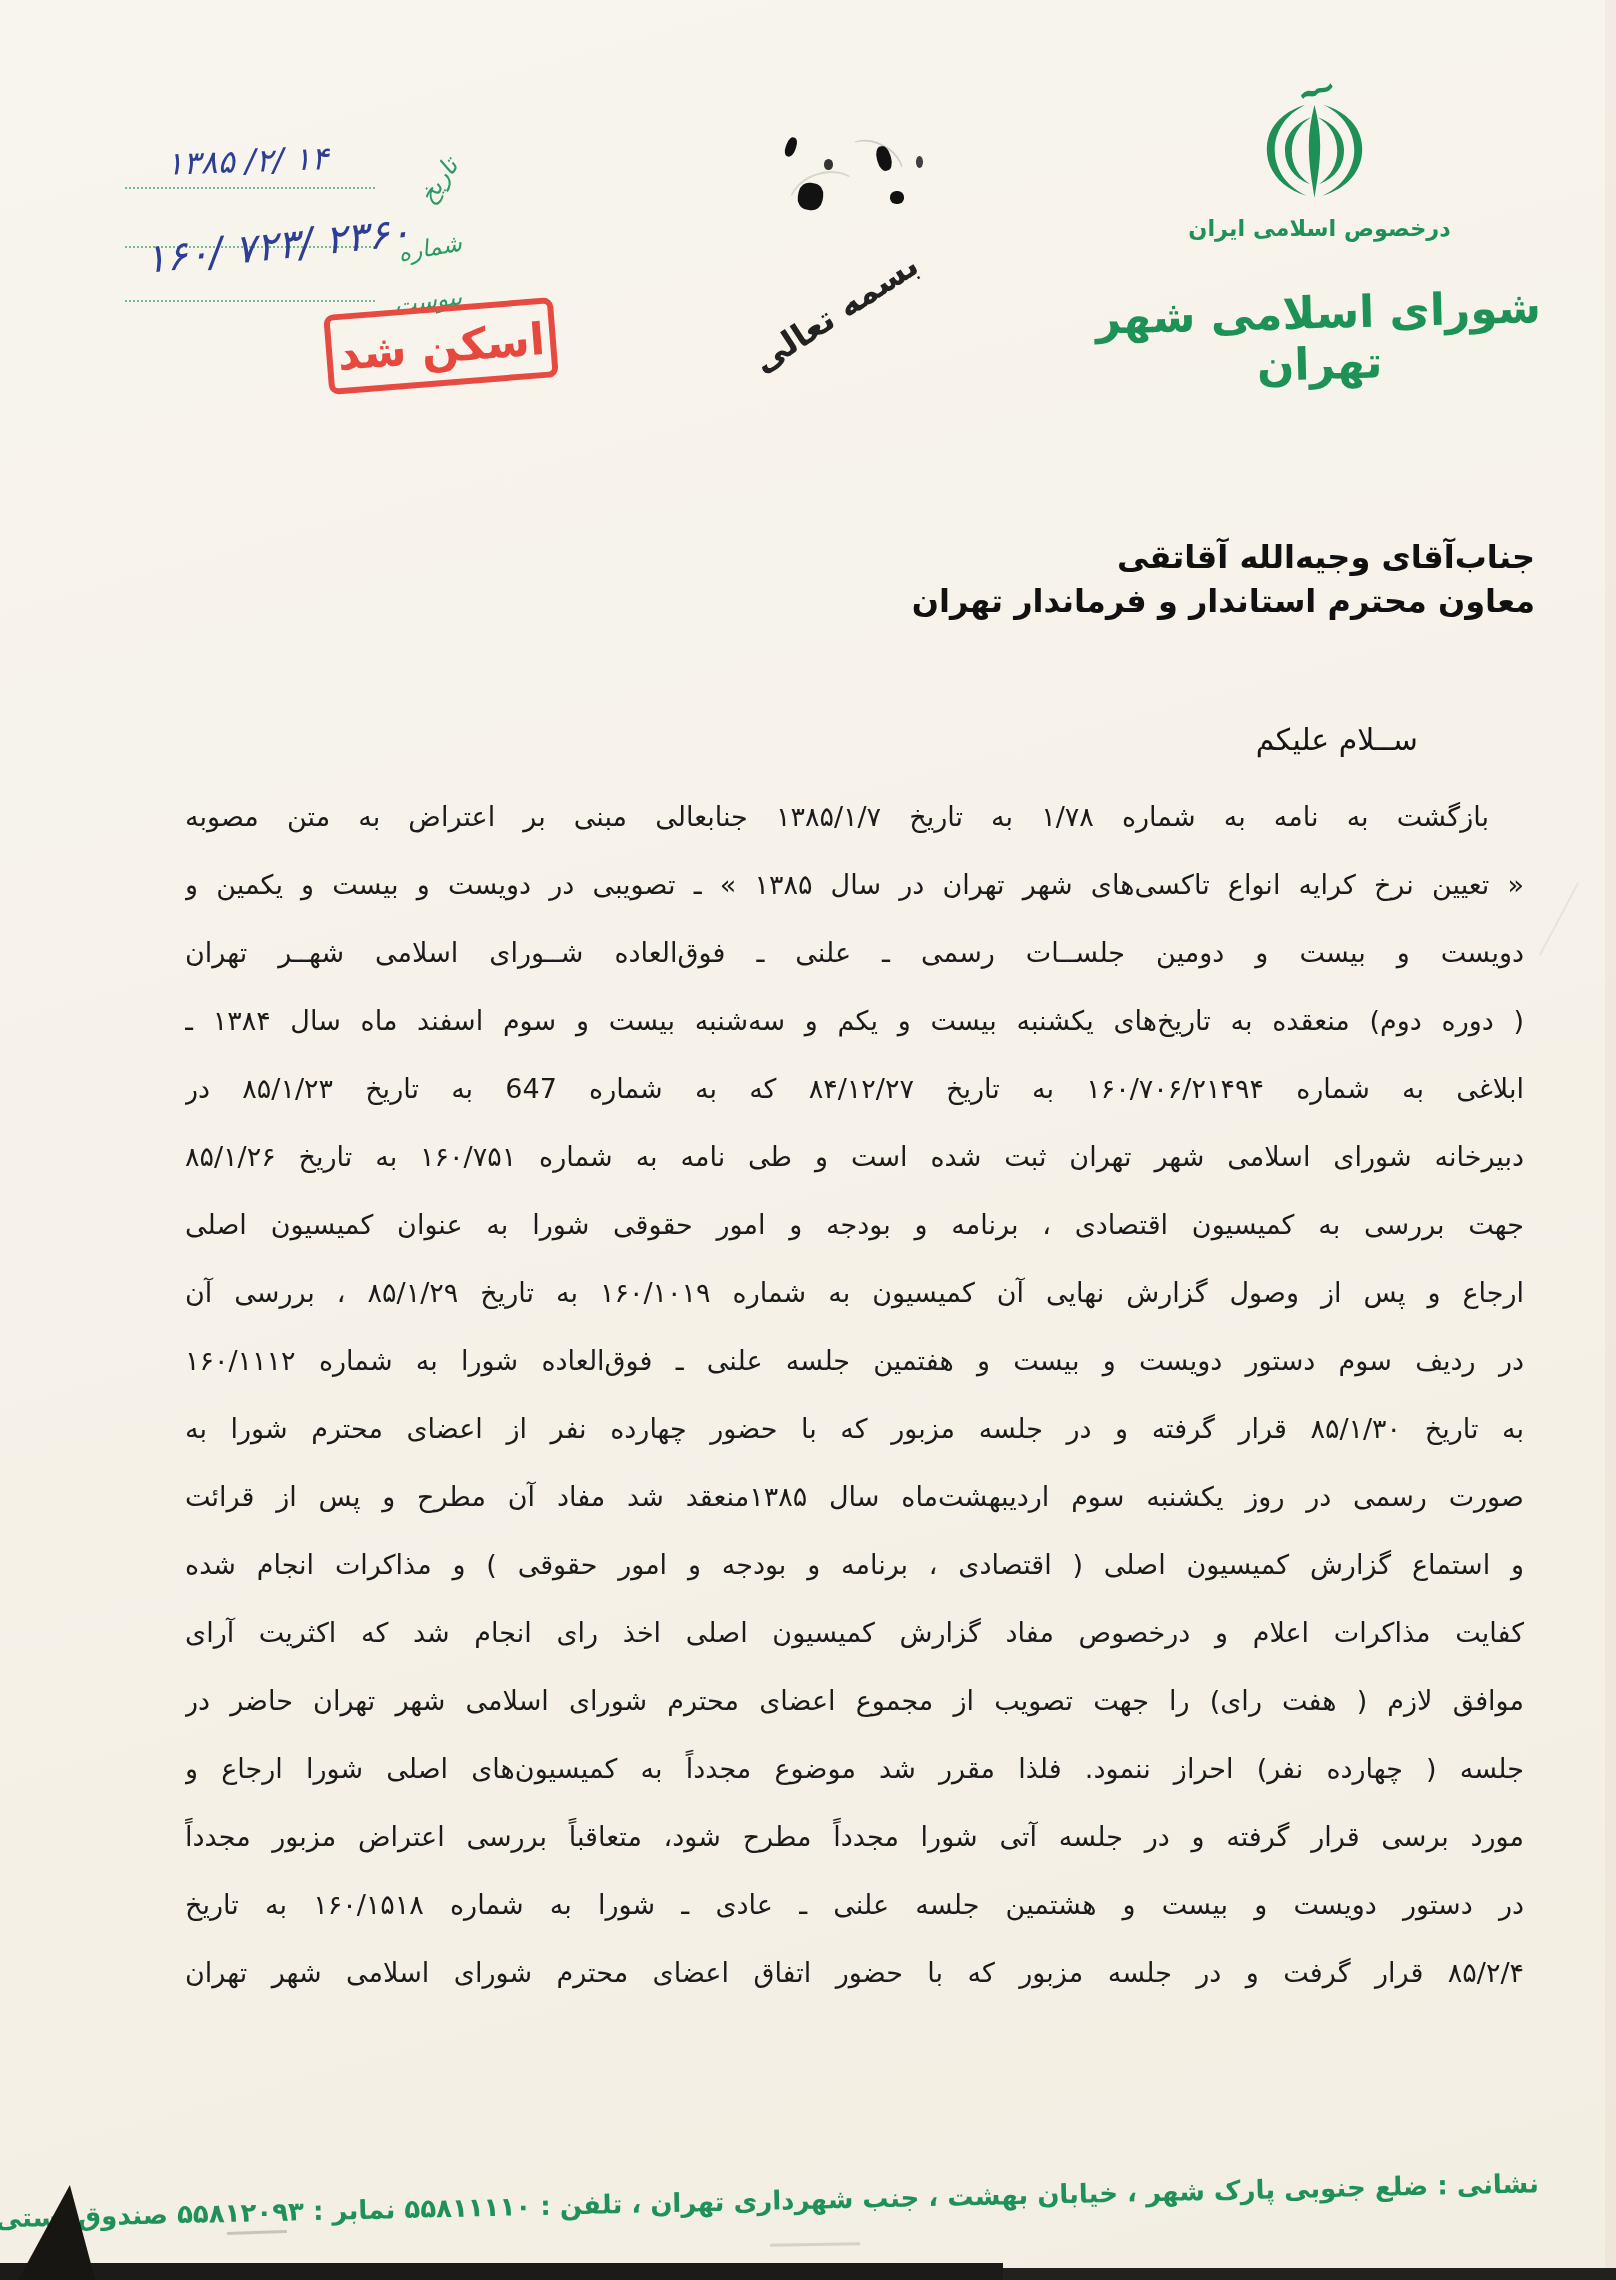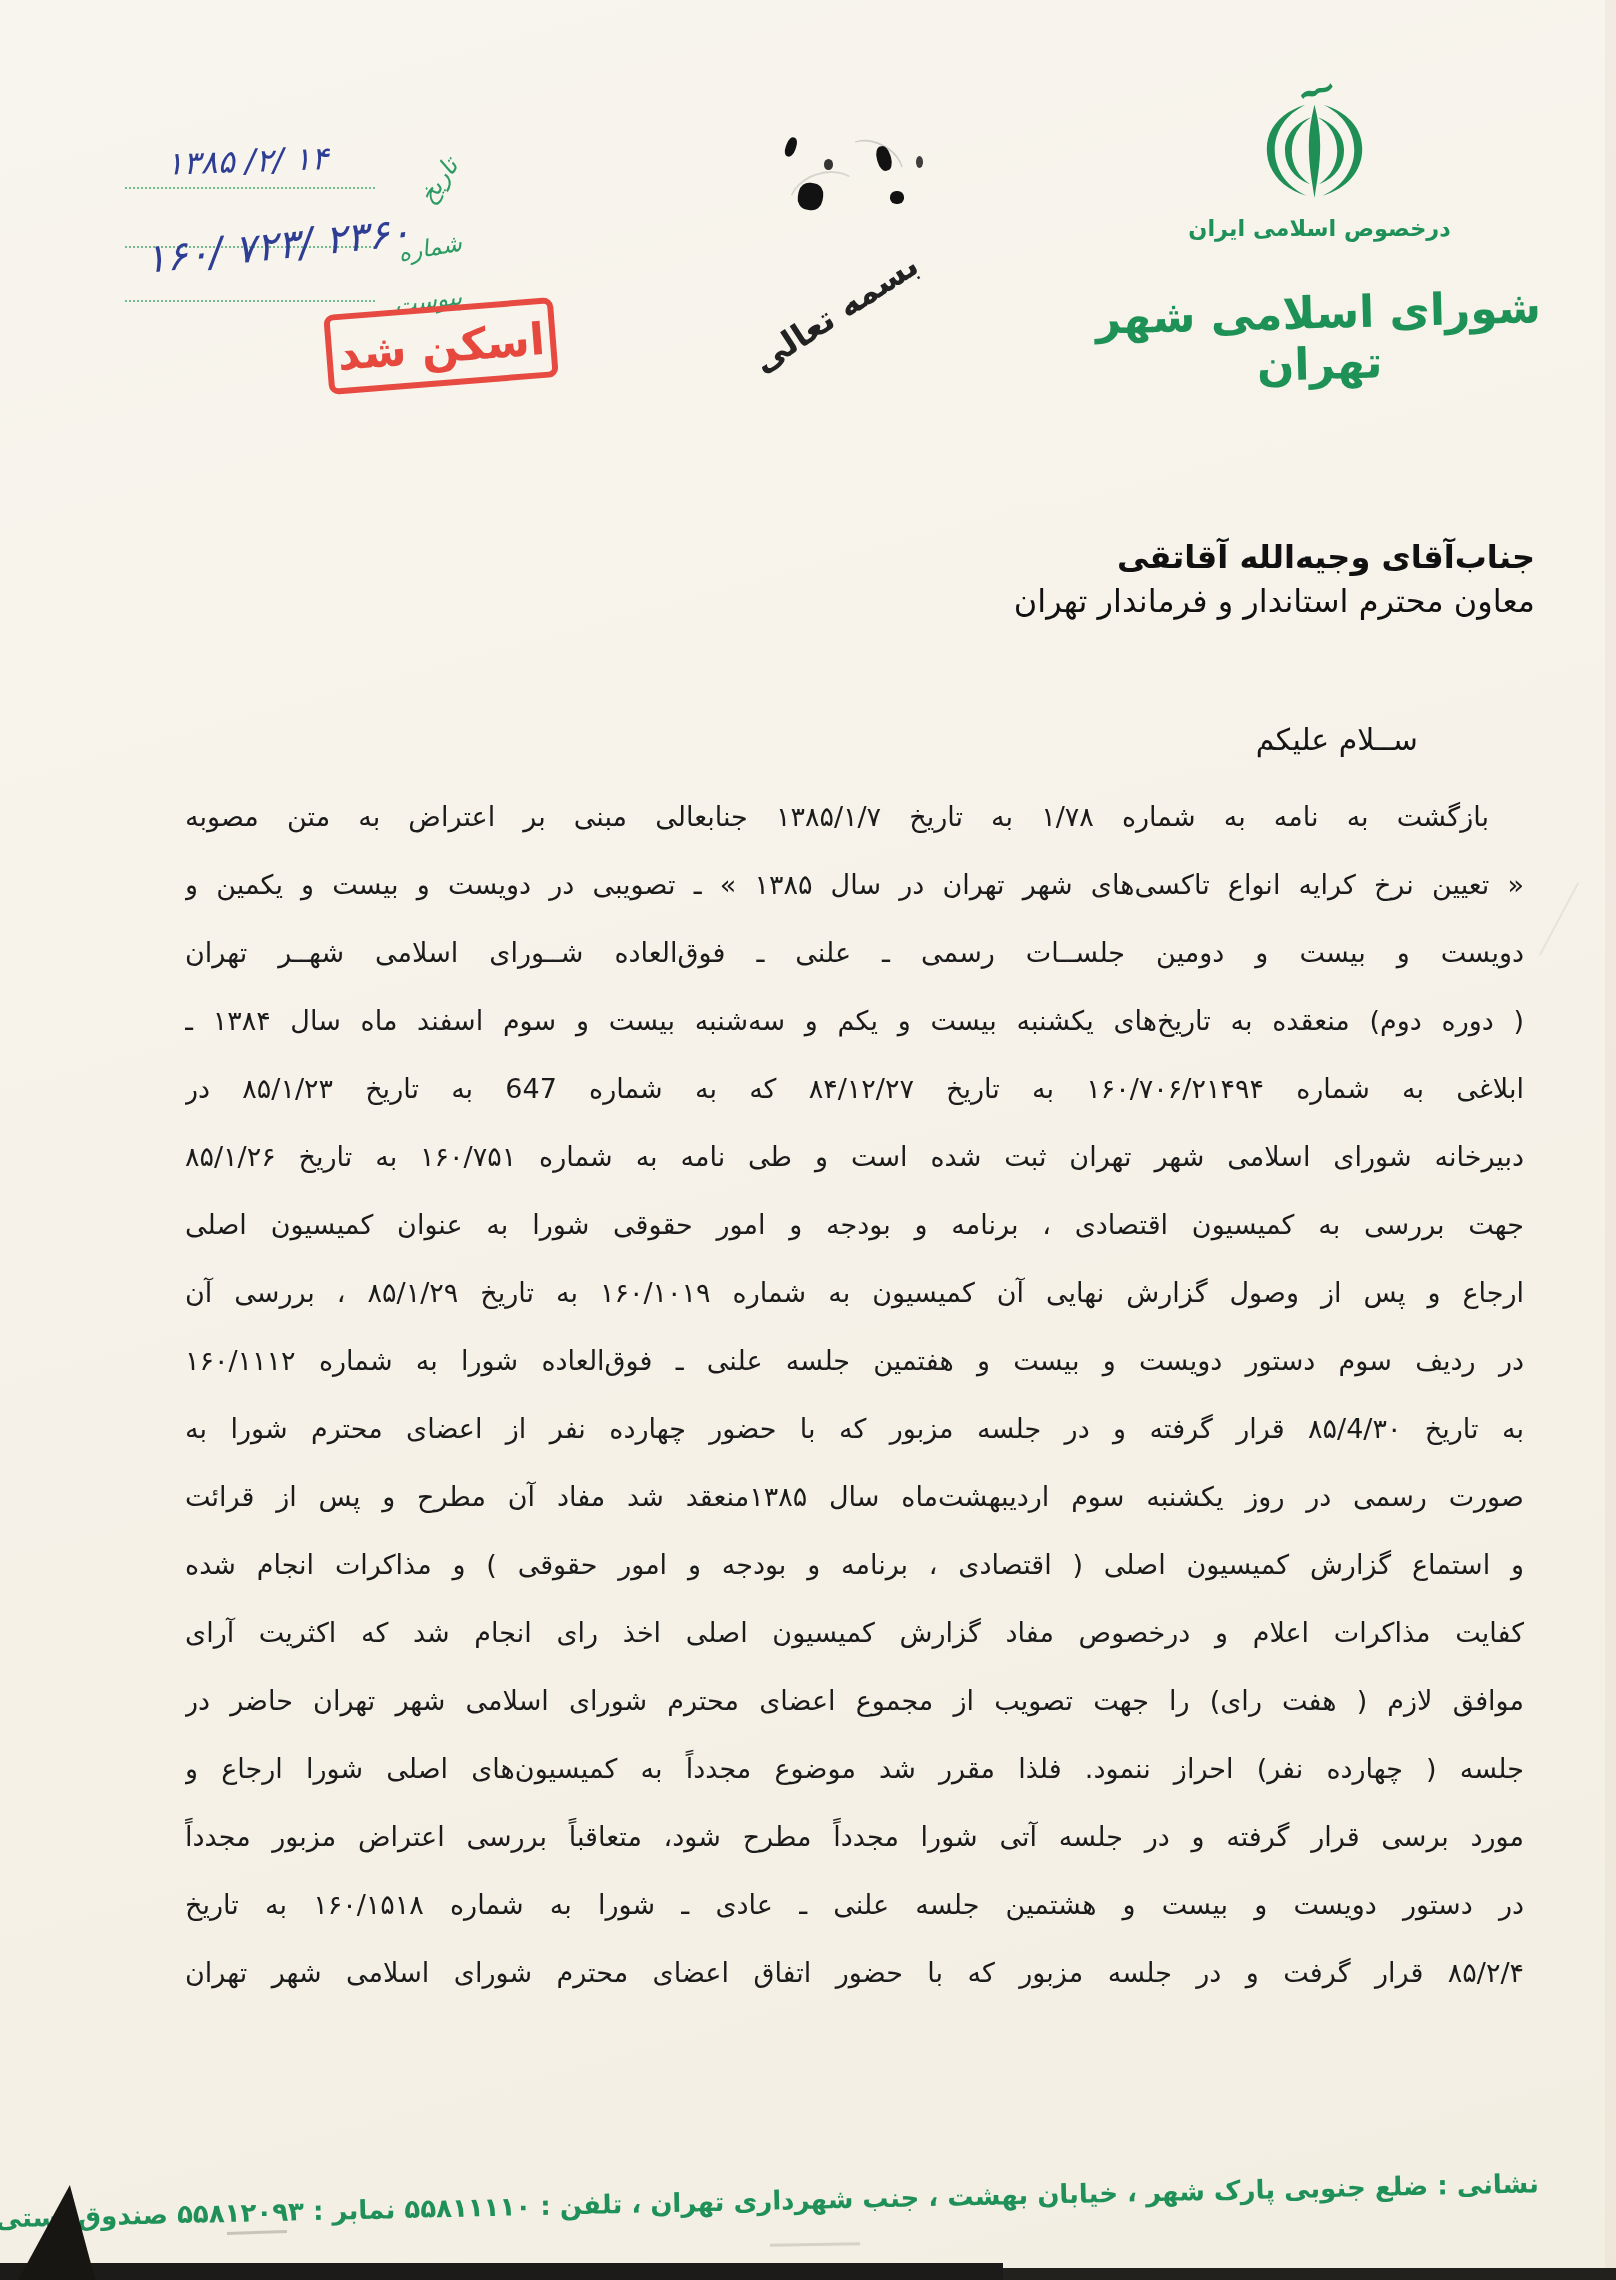--- a/index.html
+++ b/index.html
@@ -29,21 +29,21 @@
   .stamp{position:absolute;left:326px;top:306px;width:218px;height:68px;
     border:6.8px solid #e64a41;border-radius:9.8px;transform:rotate(-4.5deg);
     display:flex;align-items:center;justify-content:center;
     color:#e6483e;font-size:44px;font-weight:bold;z-index:2;letter-spacing:2px;}
   
   .basmala{position:absolute;left:741px;top:293px;font-size:33px;font-weight:bold;
     color:#222;transform:rotate(-33deg);white-space:nowrap;}
   
   .recipient{position:absolute;right:82px;top:538px;text-align:right;color:#111;}
   .r1{font-size:32px;font-weight:bold;margin-bottom:6px;}
-  .r2{font-size:32px;font-weight:normal;}
+  .r2{font-size:32px;font-weight:bold;}
   .salutation{position:absolute;right:199px;top:722px;font-size:30px;font-weight:400;color:#161616;}
   
   .body-text{position:absolute;top:783px;right:93px;left:185px;direction:rtl;}
   .bline{height:68px;line-height:68px;font-size:27px;color:#1b1b1b;
     text-align:justify;text-align-last:justify;overflow:hidden;}
   .bline.first{padding-right:35px;}
   
   .footer{position:absolute;left:60px;right:78px;top:2185px;font-size:26px;font-weight:600;
     color:#1f9158;text-align:center;transform:rotate(-1.3deg);white-space:nowrap;}
   
@@ -111,21 +111,21 @@
   <div class="body-text">
     <div class="bline first">بازگشت به نامه به شماره ۱/۷۸ به تاریخ ۱۳۸۵/۱/۷ جنابعالی مبنی بر اعتراض به متن مصوبه</div>
     <div class="bline">« تعیین نرخ کرایه انواع تاکسی‌های شهر تهران در سال ۱۳۸۵ » ـ تصویبی در دویست و بیست و یکمین و</div>
     <div class="bline">دویست و بیست و دومین جلســات رسمی ـ علنی ـ فوق‌العاده شــورای اسلامی شهــر تهران</div>
     <div class="bline">( دوره دوم) منعقده به تاریخ‌های یکشنبه بیست و یکم و سه‌شنبه بیست و سوم اسفند ماه سال ۱۳۸۴ ـ</div>
     <div class="bline">ابلاغی به شماره ۱۶۰/۷۰۶/۲۱۴۹۴ به تاریخ ۸۴/۱۲/۲۷ که به شماره 647 به تاریخ ۸۵/۱/۲۳ در</div>
     <div class="bline">دبیرخانه شورای اسلامی شهر تهران ثبت شده است و طی نامه به شماره ۱۶۰/۷۵۱ به تاریخ ۸۵/۱/۲۶</div>
     <div class="bline">جهت بررسی به کمیسیون اقتصادی ، برنامه و بودجه و امور حقوقی شورا به عنوان کمیسیون اصلی</div>
     <div class="bline">ارجاع و پس از وصول گزارش نهایی آن کمیسیون به شماره ۱۶۰/۱۰۱۹ به تاریخ ۸۵/۱/۲۹ ، بررسی آن</div>
     <div class="bline">در ردیف سوم دستور دویست و بیست و هفتمین جلسه علنی ـ فوق‌العاده شورا به شماره ۱۶۰/۱۱۱۲</div>
-    <div class="bline">به تاریخ ۸۵/4/۳۰ قرار گرفته و در جلسه مزبور که با حضور چهارده نفر از اعضای محترم شورا به</div>
+    <div class="bline">به تاریخ ۸۵/۱/۳۰ قرار گرفته و در جلسه مزبور که با حضور چهارده نفر از اعضای محترم شورا به</div>
     <div class="bline">صورت رسمی در روز یکشنبه سوم اردیبهشت‌ماه سال ۱۳۸۵منعقد شد مفاد آن مطرح و پس از قرائت</div>
     <div class="bline">و استماع گزارش کمیسیون اصلی ( اقتصادی ، برنامه و بودجه و امور حقوقی ) و مذاکرات انجام شده</div>
     <div class="bline">کفایت مذاکرات اعلام و درخصوص مفاد گزارش کمیسیون اصلی اخذ رای انجام شد که اکثریت آرای</div>
     <div class="bline">موافق لازم ( هفت رای) را جهت تصویب از مجموع اعضای محترم شورای اسلامی شهر تهران حاضر در</div>
     <div class="bline">جلسه ( چهارده نفر) احراز ننمود. فلذا مقرر شد موضوع مجدداً به کمیسیون‌های اصلی شورا ارجاع و</div>
     <div class="bline">مورد برسی قرار گرفته و در جلسه آتی شورا مجدداً مطرح شود، متعاقباً بررسی اعتراض مزبور مجدداً</div>
     <div class="bline">در دستور دویست و بیست و هشتمین جلسه علنی ـ عادی ـ شورا به شماره ۱۶۰/۱۵۱۸ به تاریخ</div>
     <div class="bline">۸۵/۲/۴ قرار گرفت و در جلسه مزبور که با حضور اتفاق اعضای محترم شورای اسلامی شهر تهران</div>
   </div>
 

